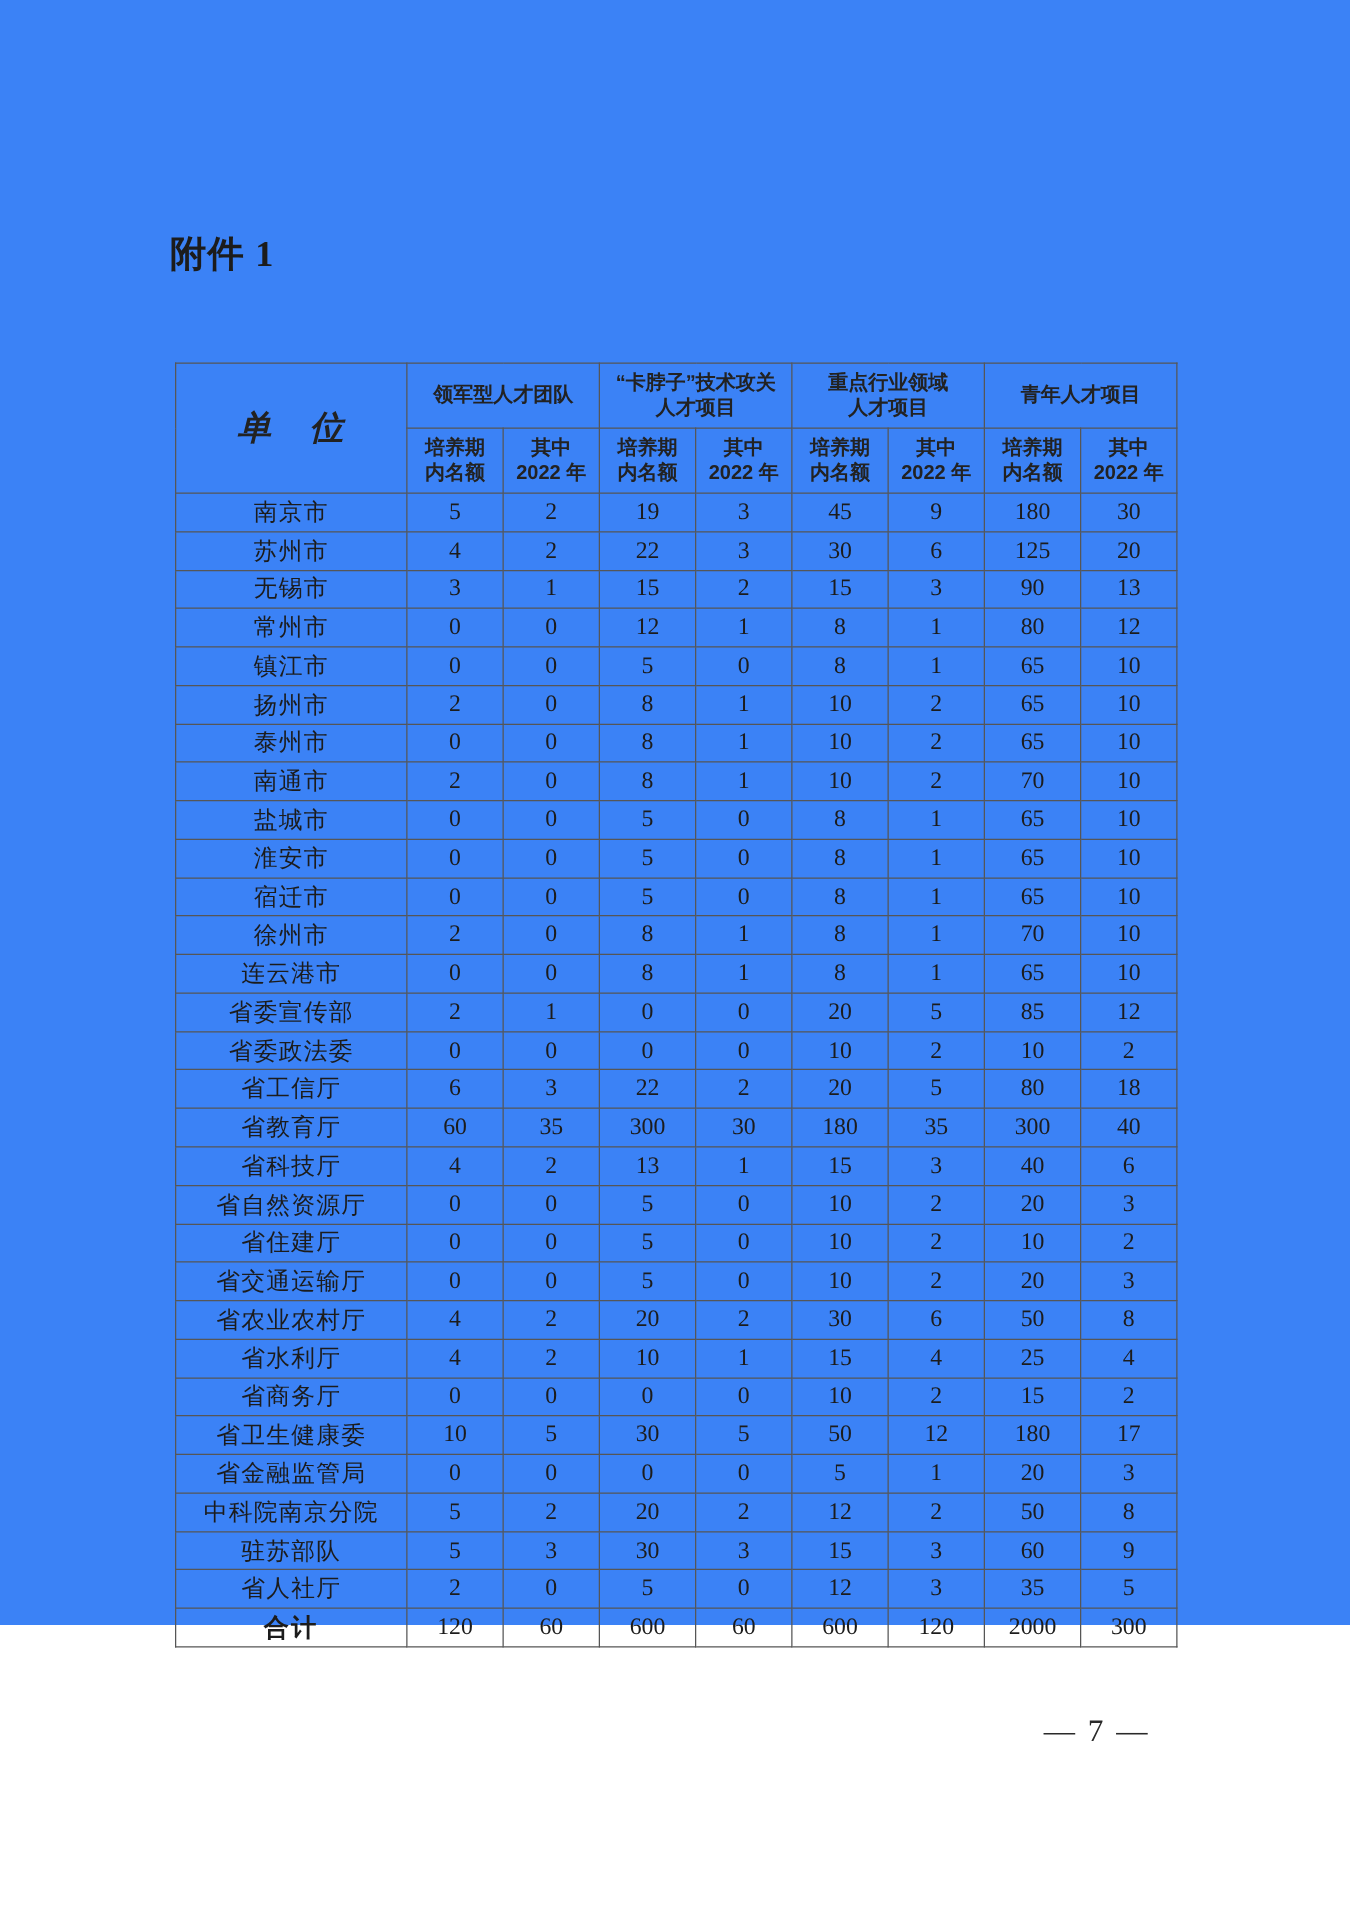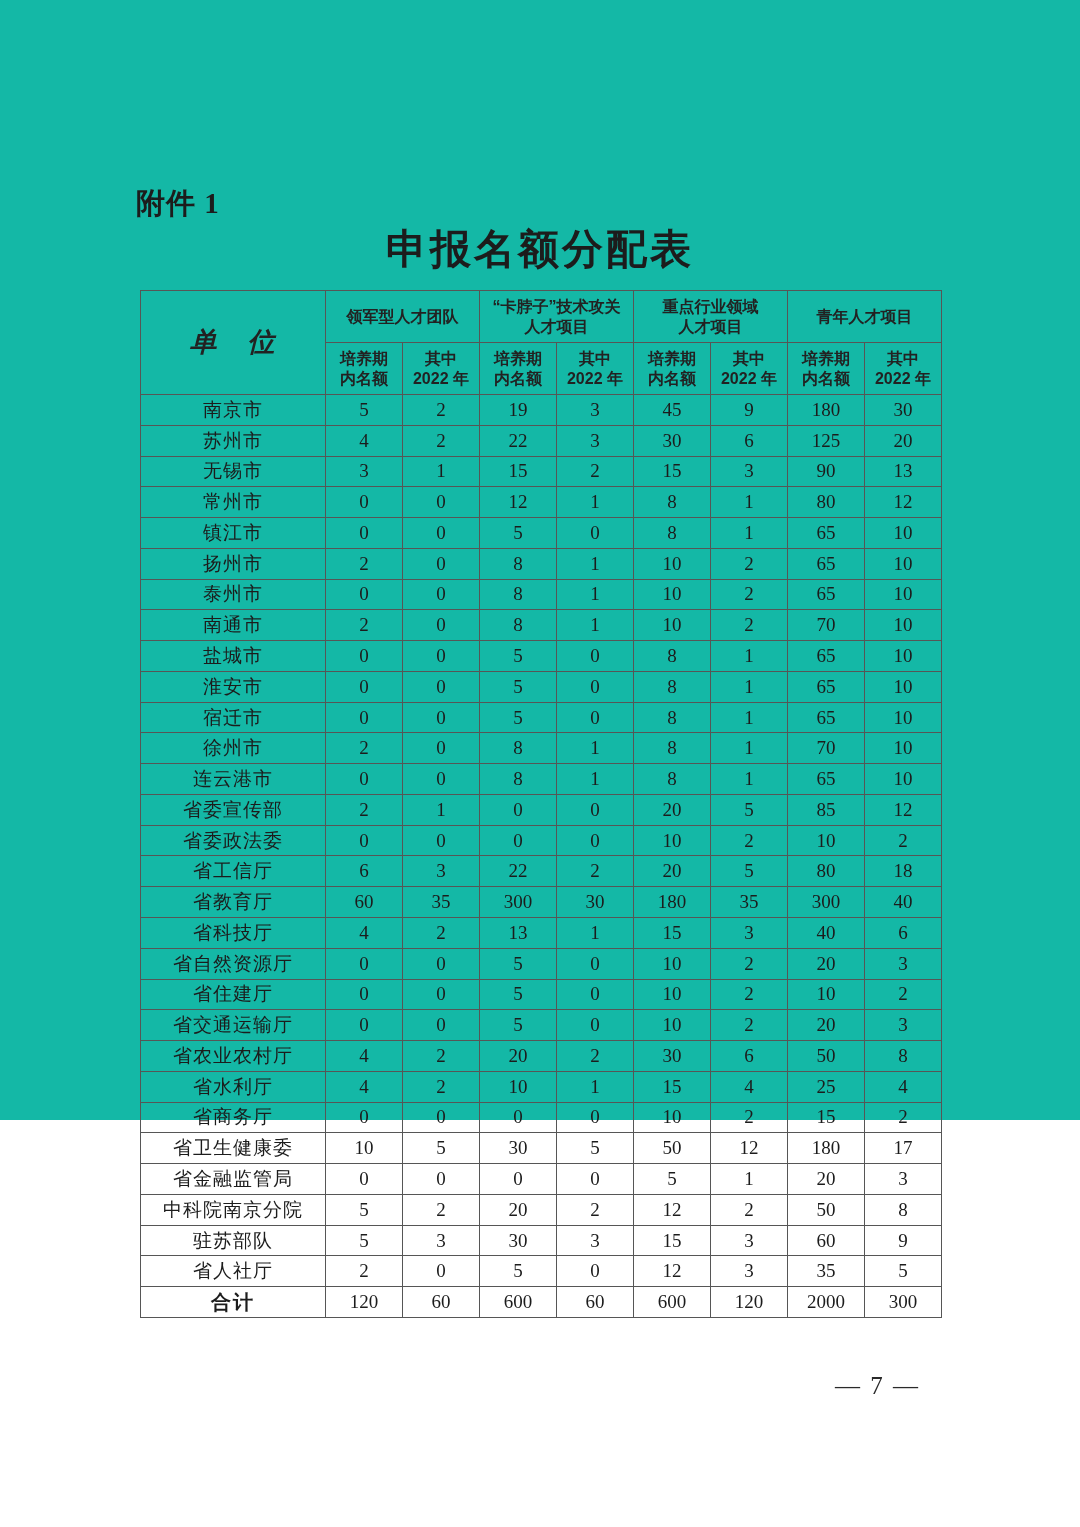--- a/index.html
+++ b/index.html
@@ -5,22 +5,22 @@
   html, body { margin: 0; padding: 0; }
   body {
     width: 1080px; height: 1527px;
     background: #ffffff;
     font-family: "Liberation Serif", serif;
     color: #1c1c1c;
     position: relative;
   }
   .page {
     position: absolute; left: 0; top: 0;
-    width: 1080px; height: 1120px;
-    background: #14b8a6;
+    width: 1080px; height: 1300px;
+    background: #3b82f6;
   }
   .attachment {
     position: absolute; left: 136px; top: 184px;
     font-size: 29px; font-weight: 600;
     font-family: "Liberation Serif", serif;
     letter-spacing: 1px;
   }
   .title {
     position: absolute; left: 0; top: 222px; width: 1080px;
     text-align: center;
@@ -81,21 +81,20 @@
     color: #2a2a2a;
     letter-spacing: 2px;
     white-space: nowrap;
   }
 </style>
 </head>
 <body>
 
 <div class="page">
   <div class="attachment">附件 1</div>
-  <div class="title">申报名额分配表</div>
 
   <table class="quota">
     <colgroup>
       <col style="width:185px">
       <col style="width:77px">
         <col style="width:77px">
       <col style="width:77px">
         <col style="width:77px">
       <col style="width:77px">
         <col style="width:77px">

